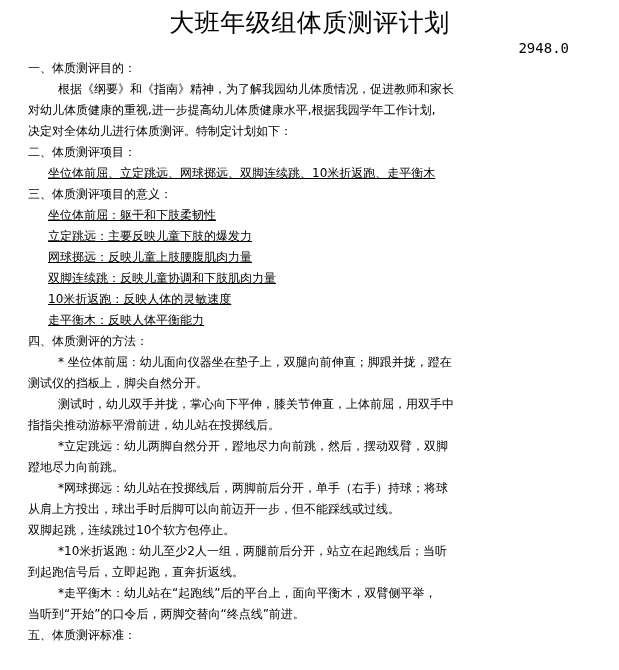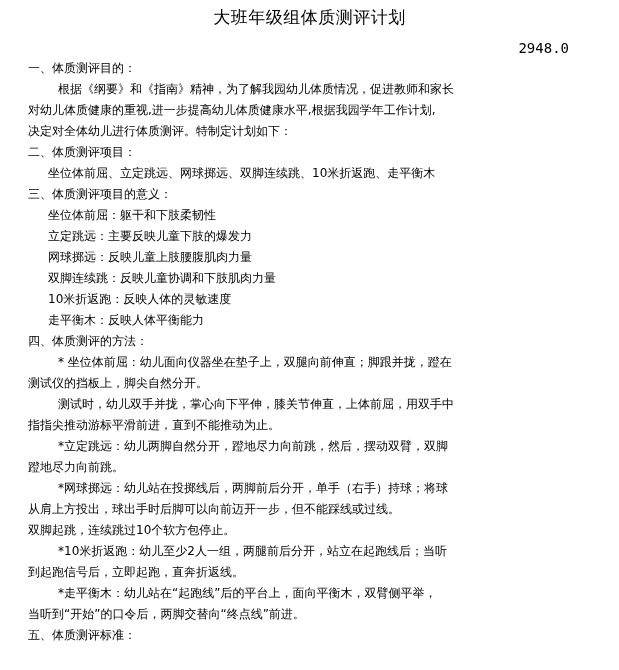--- a/index.html
+++ b/index.html
@@ -1,25 +1,25 @@
 <!DOCTYPE html>
 <html><head>
 <meta charset="utf-8">
 <style>
   html, body { margin: 0; padding: 0; background: #ffffff; }
   body { width: 619px; height: 670px; overflow: hidden; position: relative;
          font-family: "DejaVu Sans", "Liberation Sans", sans-serif; color: #000; }
   .title { position: absolute; top: 6px; left: 0; width: 619px; text-align: center;
-           font-size: 17px; letter-spacing: 0.5px; }
+           font-size: 25px; letter-spacing: 0.5px; }
   .date { position: absolute; top: 40px; right: 50px; font-size: 14px;
           font-family: "DejaVu Sans Mono", "Liberation Mono", monospace; }
   .doc { position: absolute; top: 58px; left: 28px; width: 580px; font-size: 12px; }
   .line { height: 21px; line-height: 21px; white-space: nowrap; overflow: visible; }
   .h { padding-left: 0; }
-  .i1 { padding-left: 20px; }
+  .i1 { padding-left: 20px; text-decoration: underline; }
   .ind { padding-left: 30px; }
 </style>
 </head>
 <body>
 
 <div>
   <div class="title">大班年级组体质测评计划</div>
   <div class="date">2948.0</div>
   <div class="doc" id="doc">
       <div class="line h">一、体质测评目的：</div>
@@ -32,21 +32,21 @@
       <div class="line i1">坐位体前屈：躯干和下肢柔韧性</div>
       <div class="line i1">立定跳远：主要反映儿童下肢的爆发力</div>
       <div class="line i1">网球掷远：反映儿童上肢腰腹肌肉力量</div>
       <div class="line i1">双脚连续跳：反映儿童协调和下肢肌肉力量</div>
       <div class="line i1">10米折返跑：反映人体的灵敏速度</div>
       <div class="line i1">走平衡木：反映人体平衡能力</div>
       <div class="line h">四、体质测评的方法：</div>
       <div class="line ind">* 坐位体前屈：幼儿面向仪器坐在垫子上，双腿向前伸直；脚跟并拢，蹬在</div>
       <div class="line h">测试仪的挡板上，脚尖自然分开。</div>
       <div class="line ind">测试时，幼儿双手并拢，掌心向下平伸，膝关节伸直，上体前屈，用双手中</div>
-      <div class="line h">指指尖推动游标平滑前进，直到不能推动为止。</div>
+      <div class="line h">指指尖推动游标平滑前进，幼儿站在投掷线后。</div>
       <div class="line ind">*立定跳远：幼儿两脚自然分开，蹬地尽力向前跳，然后，摆动双臂，双脚</div>
       <div class="line h">蹬地尽力向前跳。</div>
       <div class="line ind">*网球掷远：幼儿站在投掷线后，两脚前后分开，单手（右手）持球；将球</div>
       <div class="line h">从肩上方投出，球出手时后脚可以向前迈开一步，但不能踩线或过线。</div>
       <div class="line h">双脚起跳，连续跳过10个软方包停止。</div>
       <div class="line ind">*10米折返跑：幼儿至少2人一组，两腿前后分开，站立在起跑线后；当听</div>
       <div class="line h">到起跑信号后，立即起跑，直奔折返线。</div>
       <div class="line ind">*走平衡木：幼儿站在“起跑线”后的平台上，面向平衡木，双臂侧平举，</div>
       <div class="line h">当听到“开始”的口令后，两脚交替向“终点线”前进。</div>
       <div class="line h">五、体质测评标准：</div>

